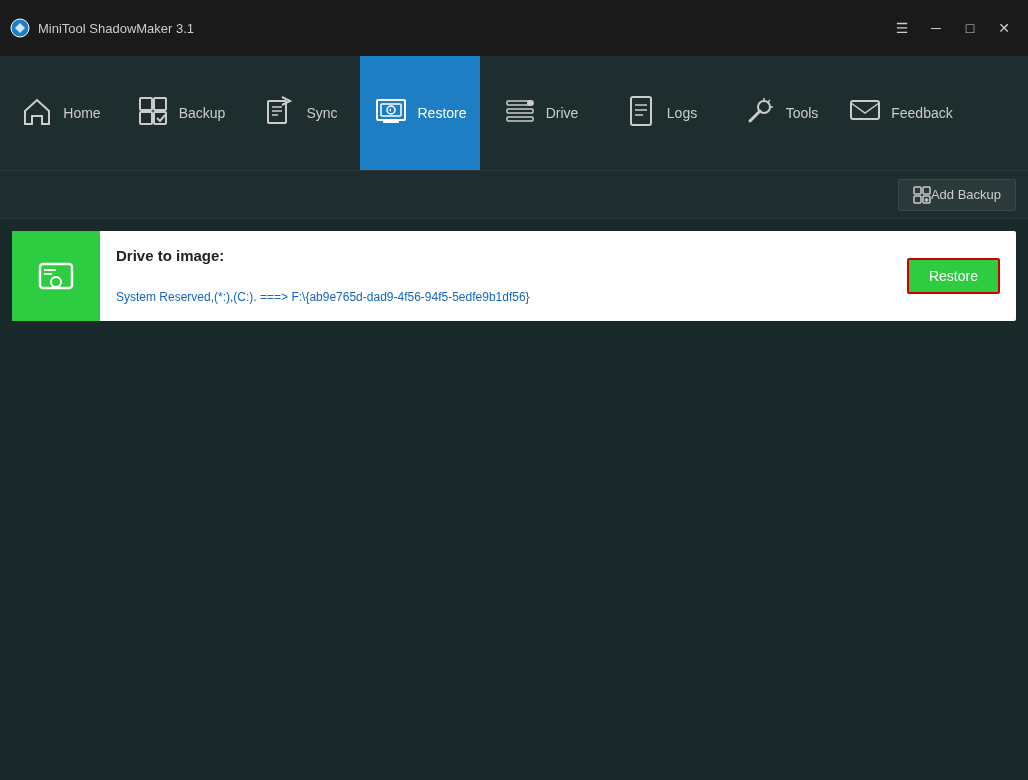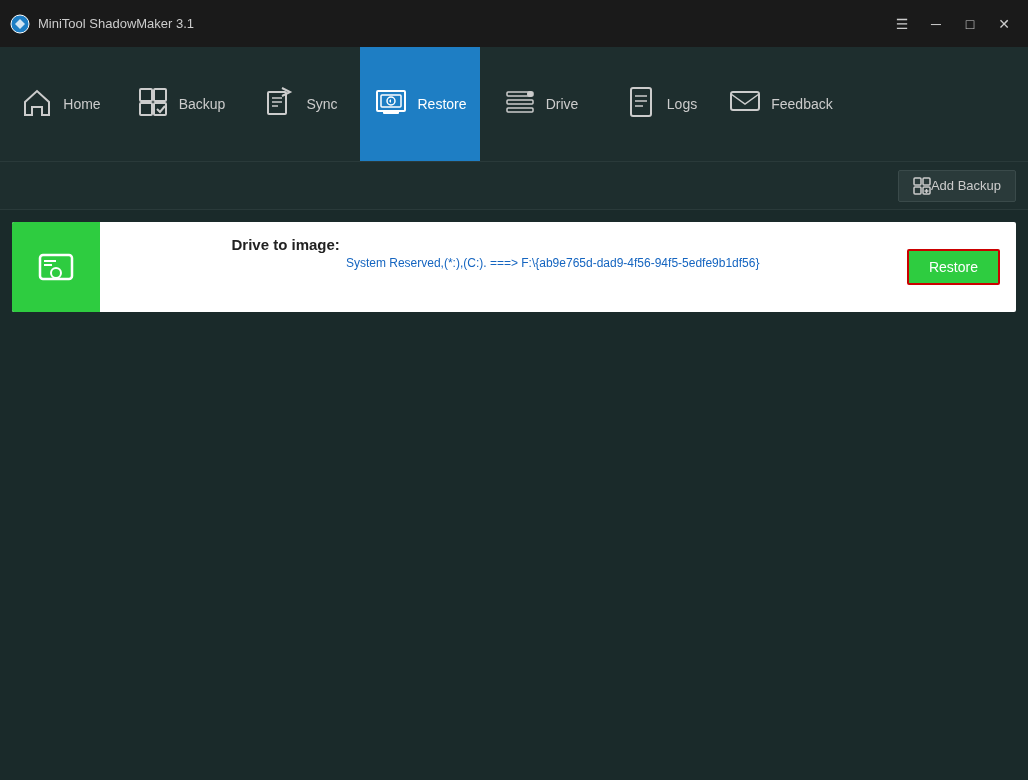--- a/index.html
+++ b/index.html
@@ -11,21 +11,21 @@
       overflow: hidden;
       color: #fff;
     }
 
     
     .title-bar {
       display: flex;
       align-items: center;
       justify-content: space-between;
       background: #1a1a1a;
-      height: 47px;
+      height: 56px;
       padding: 0 10px;
       gap: 16px;
     }
     .title-bar-left {
       display: flex;
       align-items: center;
       gap: 8px;
     }
     .title-bar-title {
       font-size: 13px;
@@ -131,21 +131,21 @@
       flex-shrink: 0;
     }
     .backup-card-icon svg {
       width: 44px;
       height: 44px;
     }
     .backup-card-info {
       flex: 1;
       padding: 14px 16px;
       display: flex;
-      flex-direction: row;
+      flex-direction: column;
       justify-content: center;
       gap: 6px;
     }
     .backup-card-title {
       font-size: 15px;
       font-weight: 600;
       color: #222;
     }
     .backup-card-desc {
       font-size: 12px;
@@ -259,20 +259,30 @@
       <svg width="36" height="36" viewBox="0 0 36 36" fill="none">
         <rect x="8" y="4" width="20" height="28" rx="2" stroke="#ccc" stroke-width="2"></rect>
         <line x1="12" y1="12" x2="24" y2="12" stroke="#ccc" stroke-width="1.5"></line>
         <line x1="12" y1="17" x2="24" y2="17" stroke="#ccc" stroke-width="1.5"></line>
         <line x1="12" y1="22" x2="20" y2="22" stroke="#ccc" stroke-width="1.5"></line>
       </svg>
     </div>
     <span>Logs</span>
   </div>
 
+  <div class="nav-item">
+    <div class="nav-icon">
+      <svg width="36" height="36" viewBox="0 0 36 36" fill="none">
+        <circle cx="22" cy="14" r="6" stroke="#ccc" stroke-width="2"></circle>
+        <path d="M18 18 L8 28" stroke="#ccc" stroke-width="3" stroke-linecap="round"></path>
+        <path d="M22 8 L22 5 M26 9 L28 7 M28 14 L31 14" stroke="#ccc" stroke-width="1.5"></path>
+      </svg>
+    </div>
+    <span>Tools</span>
+  </div>
 
   <div class="nav-item">
     <div class="nav-icon">
       <svg width="36" height="36" viewBox="0 0 36 36" fill="none">
         <rect x="4" y="8" width="28" height="18" rx="2" stroke="#ccc" stroke-width="2"></rect>
         <path d="M4 10 L18 20 L32 10" stroke="#ccc" stroke-width="1.5"></path>
       </svg>
     </div>
     <span>Feedback</span>
   </div>

